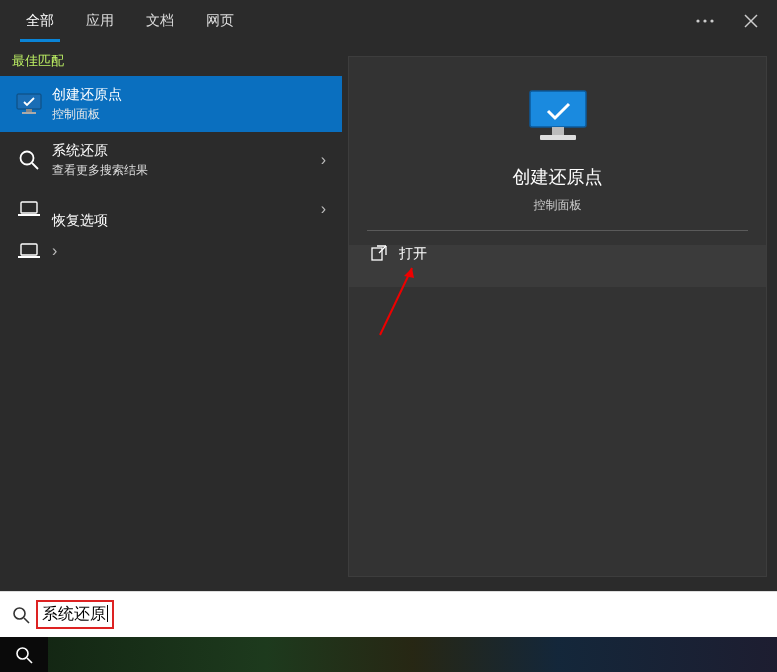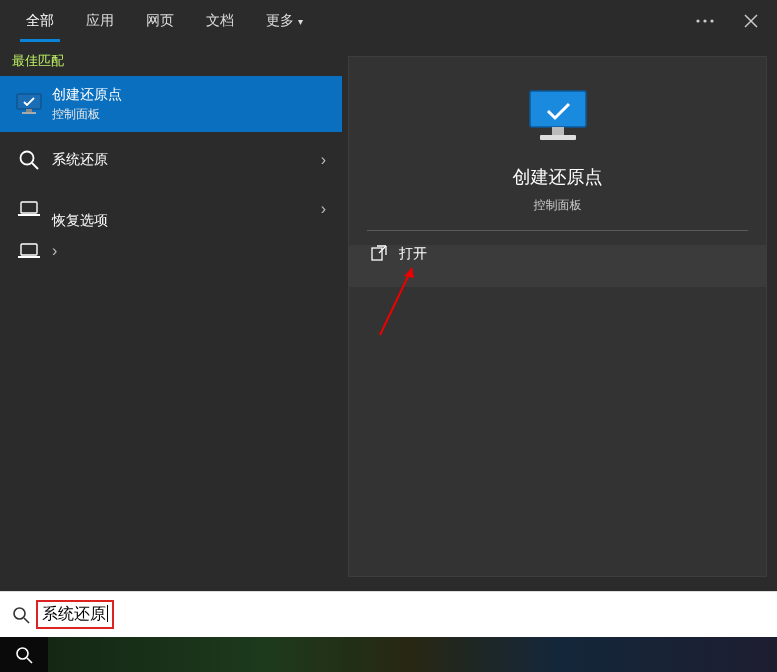--- a/index.html
+++ b/index.html
@@ -188,23 +188,22 @@
     opacity: 0.6;
   }
   svg { display: block; }
 </style>
 </head>
 <body>
 
 <div class="top-tabs">
   <div class="tab active"><span>全部</span></div>
   <div class="tab"><span>应用</span></div>
+  <div class="tab"><span>文档</span></div>
   <div class="tab"><span>网页</span></div>
-  <div class="tab"><span>文档</span></div>
-  <div class="tab"><span>更多</span><span class="caret">▾</span></div>
   <div class="top-right">
     <div class="dots">
       <svg width="18" height="4" viewBox="0 0 18 4">
           <circle cx="2" cy="2" r="1.6" fill="#ccc"></circle>
           <circle cx="9" cy="2" r="1.6" fill="#ccc"></circle>
           <circle cx="16" cy="2" r="1.6" fill="#ccc"></circle>
         </svg>
     </div>
     <div class="close-x">
       <svg width="14" height="14" viewBox="0 0 14 14">
@@ -237,20 +236,21 @@
 
     <div class="result-item">
       <div class="icon-slot">
         <svg width="22" height="22" viewBox="0 0 22 22">
             <circle cx="9" cy="9" r="6.5" stroke="#fff" stroke-width="1.8" fill="none"></circle>
             <line x1="14" y1="14" x2="20" y2="20" stroke="#fff" stroke-width="1.8"></line>
           </svg>
       </div>
       <div class="result-texts">
         <div class="result-title">系统还原</div>
+        <div class="result-sub">查看更多搜索结果</div>
       </div>
       <div class="chev">›</div>
     </div>
 
 
     <div class="setting-item">
       <div class="icon-slot">
         <svg width="22" height="16" viewBox="0 0 22 16">
             <rect x="3" y="1" width="16" height="11" rx="1" stroke="#fff" stroke-width="1.4" fill="none"></rect>
             <rect x="0" y="13" width="22" height="2" fill="#fff"></rect>

